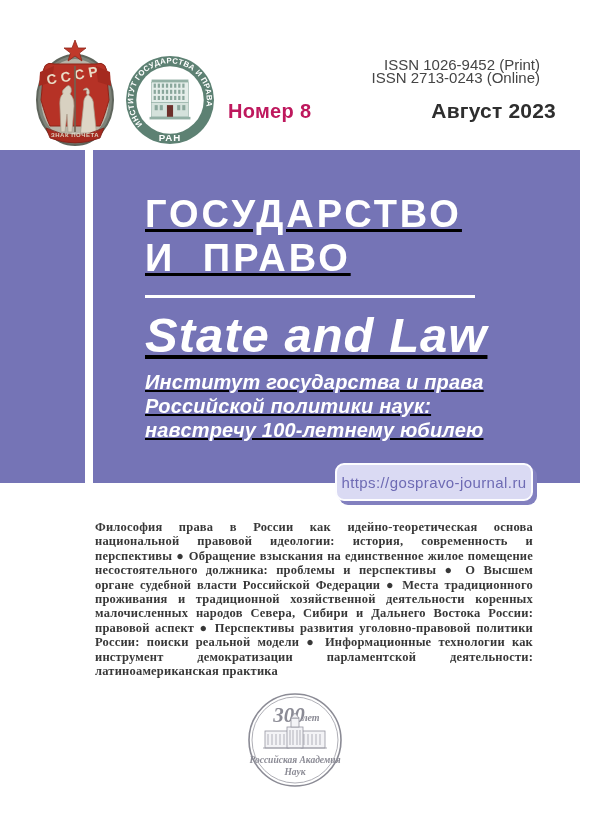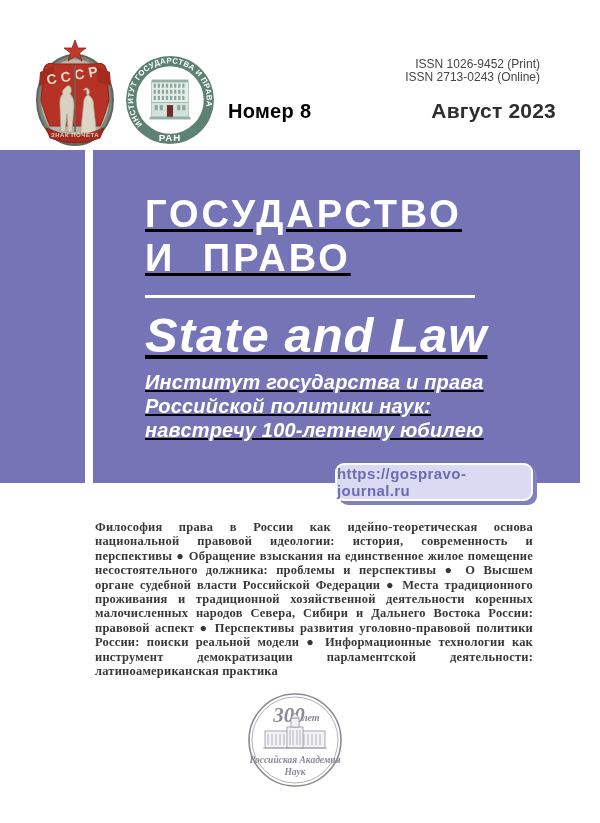--- a/index.html
+++ b/index.html
@@ -4,25 +4,25 @@
 <style>
   html,body{margin:0;padding:0;}
   body{
     width:600px;height:823px;position:relative;background:#ffffff;
     font-family:"Liberation Sans",sans-serif;overflow:hidden;
   }
   .abs{position:absolute;}
 
   
   #issue-label{
-    left:228px;top:100px;font-size:20px;font-weight:600;color:#000000;
+    left:228px;top:100px;font-size:20px;font-weight:600;color:#be185d;
     letter-spacing:.3px;
   }
   #issn-block{
-    right:57px;top:58px;text-align:right;font-size:12px;line-height:13px;
+    right:57px;top:58px;text-align:right;font-size:15px;line-height:13px;
     color:#454545;padding-right:3px;
   }
   #date-label{
     right:44px;top:99px;text-align:left;font-size:21px;font-weight:bold;
     color:#2e2e2e;letter-spacing:.2px;
   }
 
   
   .purple{background:#7574b6;}
   #left-strip{left:0;top:150px;width:85px;height:333px;}
@@ -44,21 +44,21 @@
     font-size:20px;line-height:24px;font-weight:bold;font-style:italic;
     margin-top:11px;letter-spacing:.2px;
   }
 
   
   #url-pill{
     left:335px;top:463px;width:194px;height:34px;
     background:#dadaf3;border:2px solid #fdfdff;border-radius:9px;
     box-shadow:4px 4px 0 #8280bf;
     display:flex;align-items:center;justify-content:center;
-    font-size:15px;font-weight:bold;color:#6e6bb4;letter-spacing:.4px;
+    font-size:15px;font-weight:normal;color:#6e6bb4;letter-spacing:.4px;
     cursor:pointer;
   }
 
   
   #contents-text{
     left:95px;top:520px;width:438px;
     font-family:"Liberation Serif",serif;font-weight:bold;
     font-size:12.5px;line-height:14.4px;color:#383838;
     text-align:justify;letter-spacing:.2px;
   }

